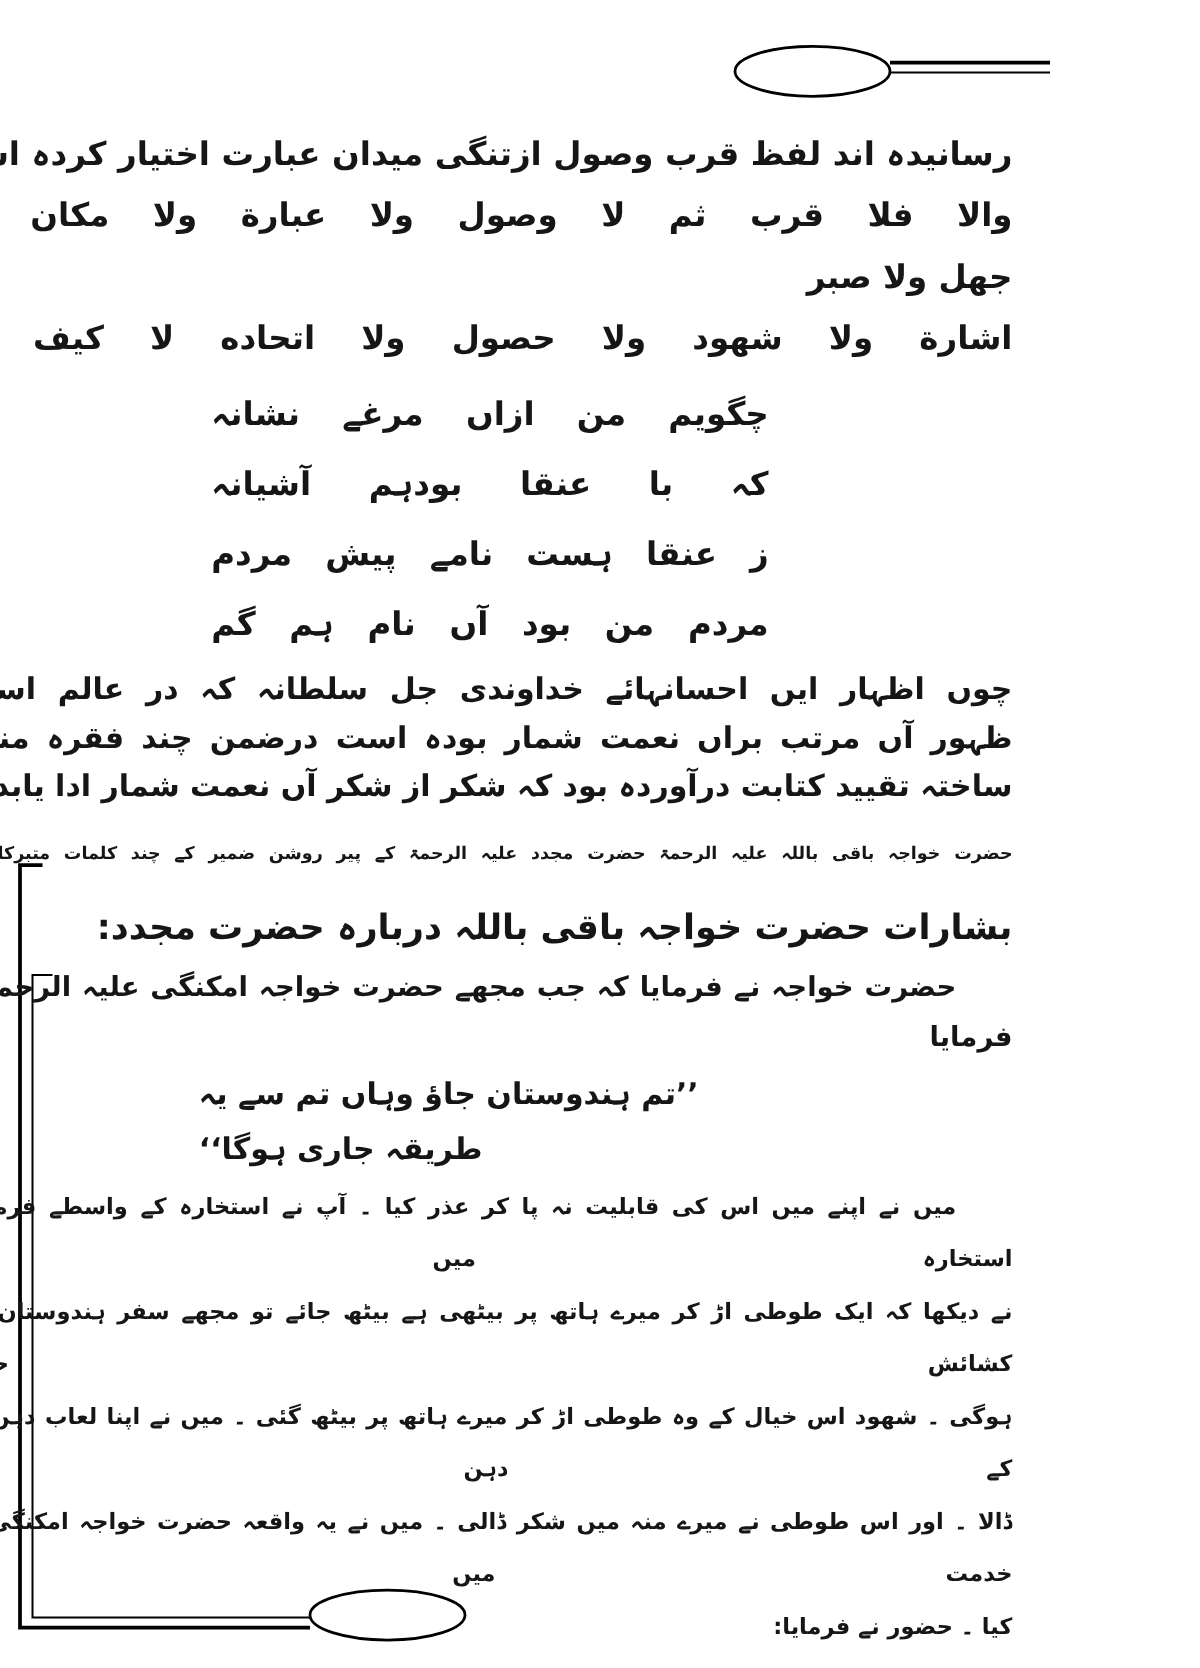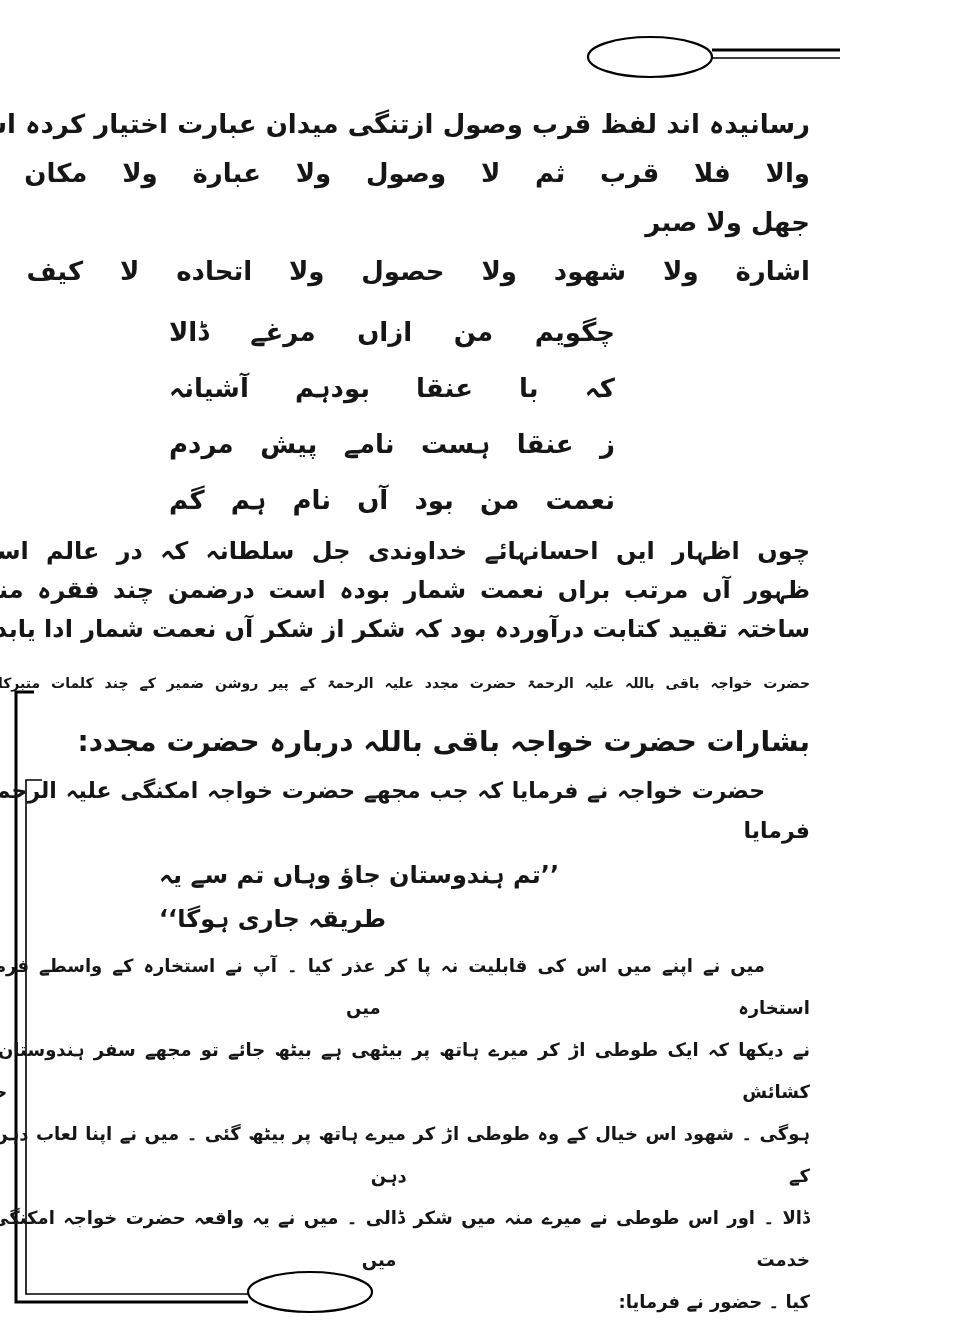--- a/index.html
+++ b/index.html
@@ -65,24 +65,24 @@
   <div class="text" dir="rtl" lang="ur">
 
     <div class="opening">
       <div class="line stretch">رسانیدہ اند لفظ قرب وصول ازتنگی میدان عبارت اختیار کردہ است</div>
       <div class="line stretch">والا فلا قرب ثم لا وصول ولا عبارة ولا مكان ولا</div>
       <div class="line op-short">جهل ولا صبر</div>
       <div class="line stretch">اشارة ولا شهود ولا حصول ولا اتحاده لا كيف ولا</div>
     </div>
 
     <div class="poem">
-      <div class="line stretch">چگویم من ازاں مرغے ڈالا</div>
+      <div class="line stretch">چگویم من ازاں مرغے نشانہ</div>
       <div class="line stretch">کہ با عنقا بودہم آشیانہ</div>
       <div class="line stretch">ز عنقا ہست نامے پیش مردم</div>
-      <div class="line stretch">نعمت من بود آں نام ہم گم</div>
+      <div class="line stretch">مردم من بود آں نام ہم گم</div>
     </div>
 
     <div class="persian">
       <div class="line stretch">چوں اظہار ایں احسانہائے خداوندی جل سلطانہ کہ در عالم اسباب</div>
       <div class="line stretch">ظہور آں مرتب براں نعمت شمار بودہ است درضمن چند فقرہ مندرج</div>
       <div class="line right">ساختہ تقیید کتابت درآوردہ بود کہ شکر از شکر آں نعمت شمار ادا یابد ۔</div>
     </div>
 
     <div class="intro">
       <div class="line stretch">حضرت خواجہ باقی باللہ علیہ الرحمۃ حضرت مجدد علیہ الرحمۃ کے پیر روشن ضمیر کے چند کلمات متبرکات جو</div>

